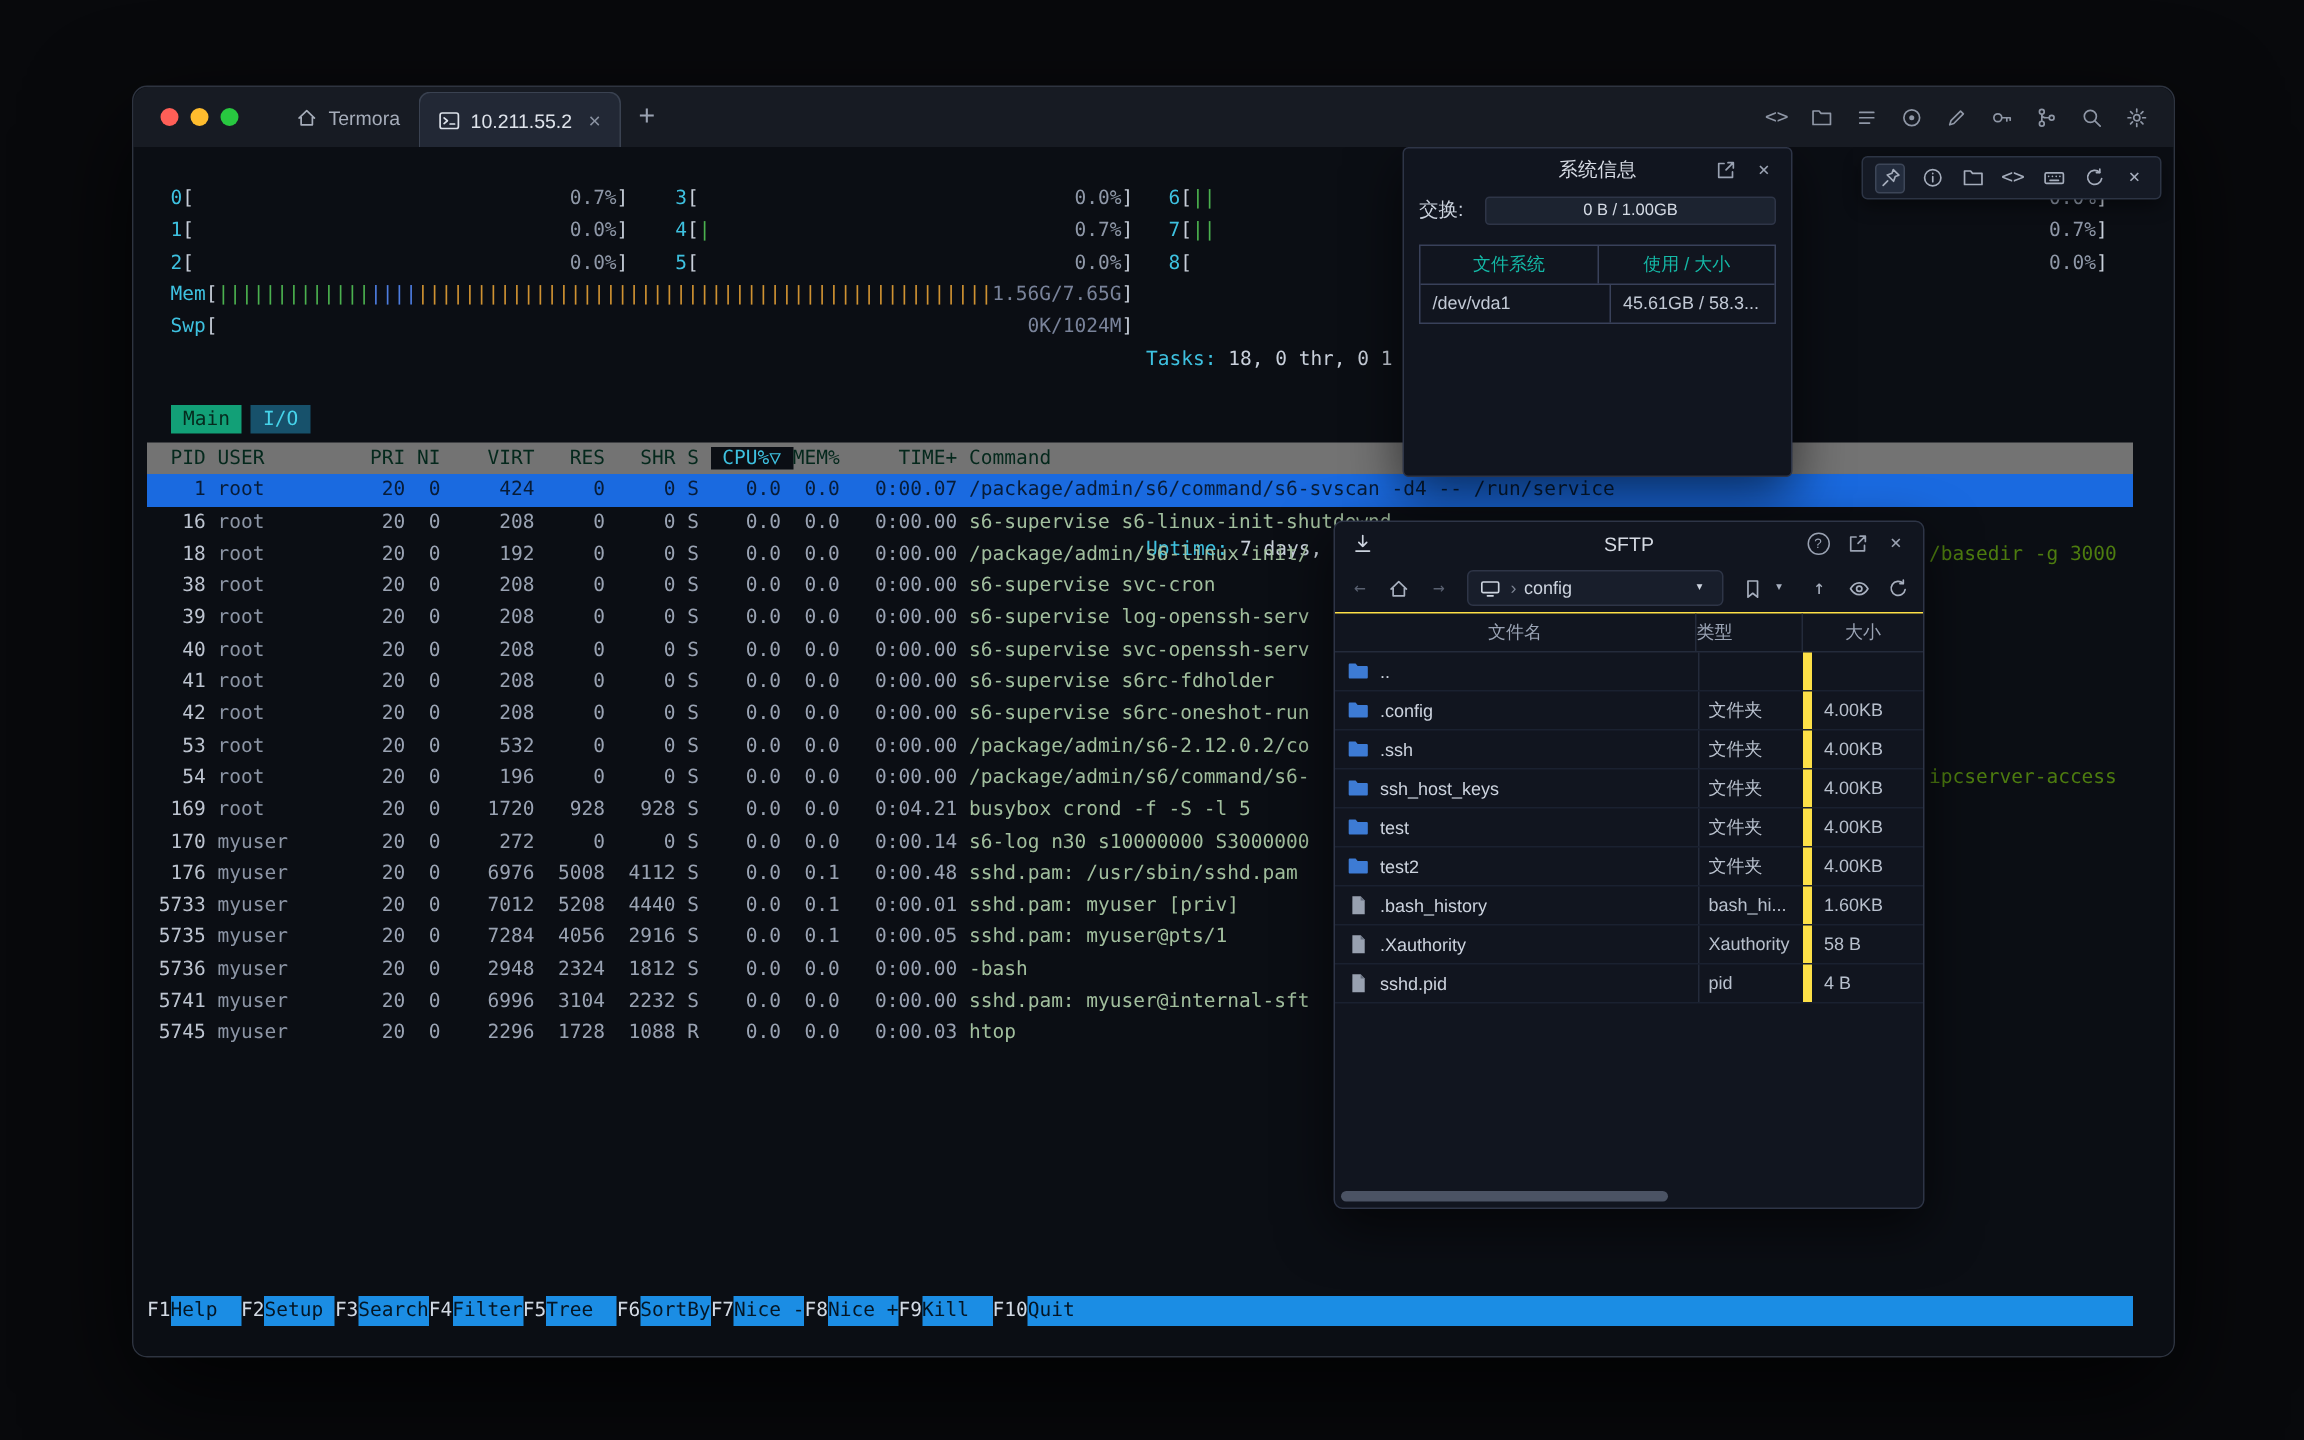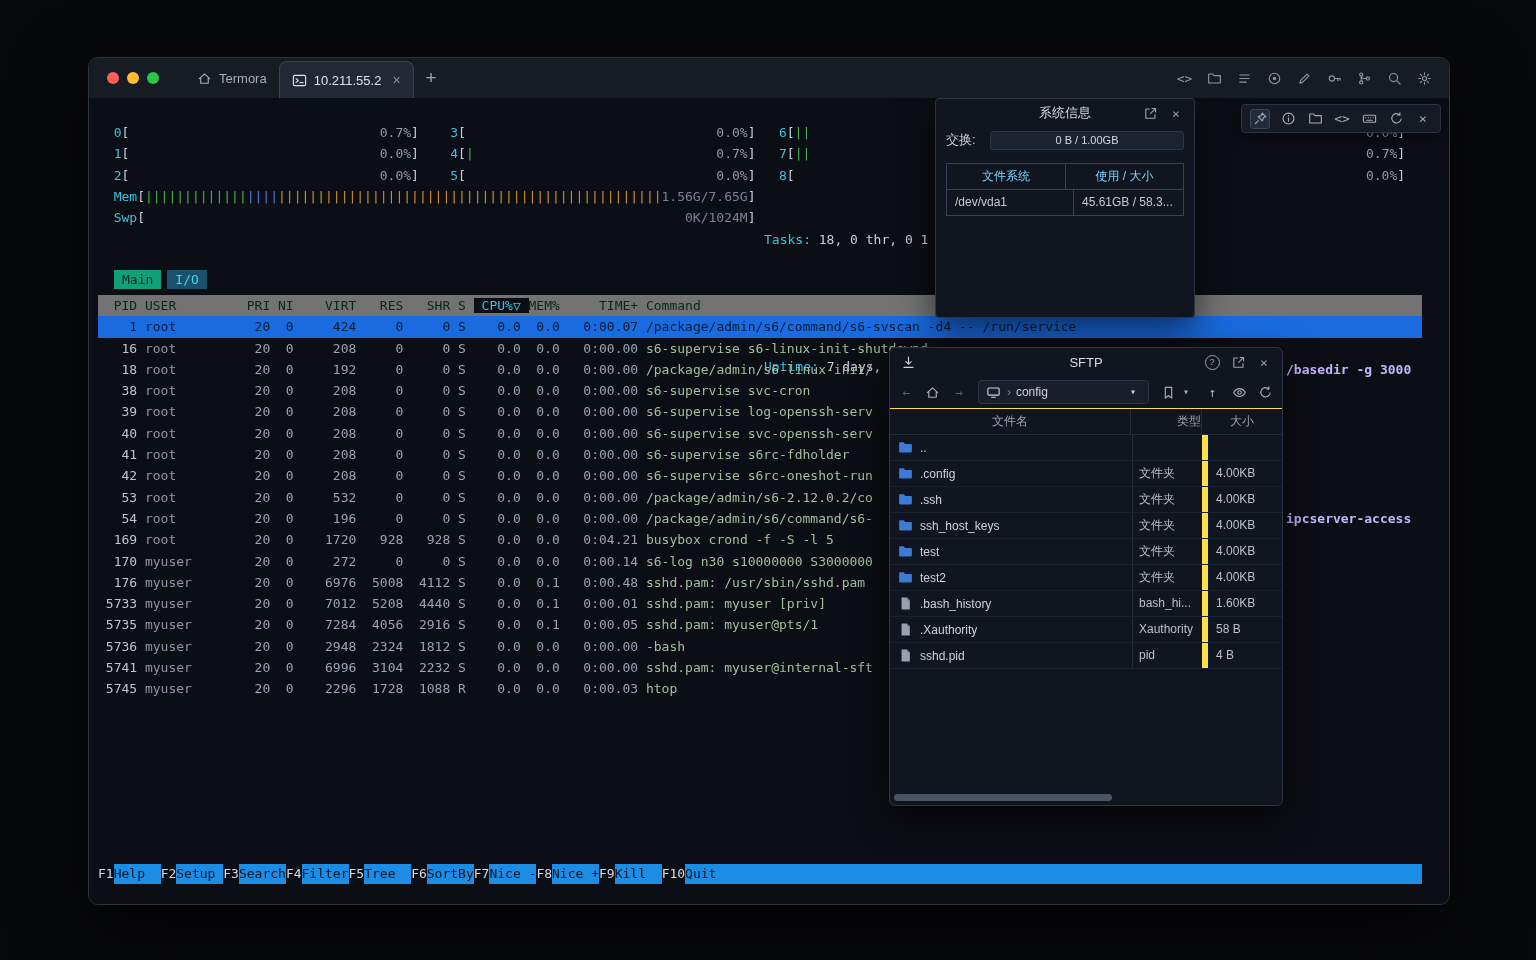--- a/index.html
+++ b/index.html
@@ -39,21 +39,21 @@
   .prow{height:21.3px;}
   .prow span{color:#9aa3b3;}
   .prow .c-pid{color:#bdc4d0;}
   .prow .c-user{color:#8d96a6;}
   .prow .c-cmd{color:#a2bf9e;}
   .prow.hdr{background:#737373;}
   .prow.hdr span{color:#04281c;}
   .prow.hdr .c-cpu{background:#0b0e14;color:#3ec1e0;}
   .prow.sel{background:#1a6ae0;}
   .prow.sel span{color:#071c38;}
-  .frag{position:absolute;left:1197px;color:#c4b5fd;font-weight:bold;}
+  .frag{position:absolute;left:1197px;color:#4d7c0f;}
 
   #fnbar{position:absolute;left:9px;top:766px;width:1324px;display:flex;line-height:20px;}
   .fk{color:#d3dae4;}
   .fl{background:#1b8de4;color:#041625;}
   .fl-fill{flex:1;}
 
   
   .panel{position:absolute;background:#11151f;border:1px solid #2e3547;box-shadow:0 12px 36px rgba(0,0,0,.6);color:#ccd3de;}
   .sysinfo{left:818px;top:0;width:258px;height:218px;border-radius:4px;margin-left:28px;}
   .sftp{left:800px;top:249px;width:392px;height:457px;border-radius:6px;}
@@ -66,33 +66,33 @@
   .si-row{display:flex;align-items:center;height:26px;padding:0 10px;}
   .si-label{width:44px;font-size:13px;color:#ccd3de;}
   .si-bar{position:relative;flex:1;height:17px;background:#1c2330;border:1px solid #2e3547;border-radius:3px;overflow:hidden;}
   .si-fill{position:absolute;left:0;top:0;bottom:0;background:#41639e;}
   .si-text{position:absolute;inset:0;text-align:center;font-size:11px;color:#d5dbe5;line-height:17px;}
   .fs{margin:10px 10px 0;border:1px solid #39415a;font-size:12px;color:#c3cad6;}
   .fs-row{display:flex;height:25px;line-height:25px;}
   .fs-row + .fs-row{border-top:1px solid #39415a;}
   .fs-c1{width:118px;border-right:1px solid #39415a;overflow:hidden;}
   .fs-c2{flex:1;overflow:hidden;}
-  .fs-h .fs-c1,.fs-h .fs-c2{text-align:center;color:#7dd3fc;}
+  .fs-h .fs-c1,.fs-h .fs-c2{text-align:center;color:#14b8a6;}
   .fs-d .fs-c1,.fs-d .fs-c2{padding-left:8px;}
 
   .sf-tools{display:flex;align-items:center;height:32px;padding:0 9px;gap:11px;color:#a8b0bf;}
   .pic.disabled{color:#596070;}
   .pathbox{display:flex;align-items:center;gap:5px;background:#181e2b;border:1px solid #2e3547;border-radius:4px;height:22px;padding:0 7px;width:162px;font-size:12px;color:#cdd4df;}
   .pb-sep{color:#7d8594;}
   .pathbox .caret{margin-left:auto;}
   .bmgroup{display:flex;align-items:center;gap:2px;}
 
   .sf-head{display:flex;height:25px;line-height:25px;border-top:1px solid #fde047;border-bottom:1px solid #242b3b;color:#9aa3b4;font-size:12px;}
   .sf-name-h{flex:1;text-align:center;}
-  .sf-type-h{width:70px;text-align:right;border-left:1px solid #242b3b;}
+  .sf-type-h{width:70px;text-align:left;border-left:1px solid #242b3b;}
   .sf-size-h{width:80px;text-align:center;border-left:1px solid #242b3b;}
   .sf-row{display:flex;height:25px;align-items:center;font-size:12px;color:#ccd3de;border-bottom:1px solid #1a2130;}
   .sf-name{flex:1;display:flex;align-items:center;gap:7px;padding-left:8px;overflow:hidden;}
   .sf-type{width:70px;align-self:stretch;line-height:25px;border-left:1px solid #242b3b;padding-left:6px;box-sizing:border-box;color:#b8c0cd;overflow:hidden;}
   .sf-size{width:80px;align-self:stretch;line-height:25px;border-left:6px solid #fde047;padding-left:8px;box-sizing:border-box;color:#b8c0cd;overflow:hidden;}
   .fico{width:15px;height:15px;display:flex;}
   .sf-scroll{position:absolute;left:4px;right:4px;bottom:3px;height:8px;}
   .sf-thumb{width:218px;height:7px;background:#4b5364;border-radius:4px;}
 
   .quickbar{position:absolute;left:1152px;top:6px;height:27px;background:#151a25;border:1px solid #2c3444;border-radius:4px;display:flex;align-items:center;box-shadow:0 4px 12px rgba(0,0,0,.45);}

